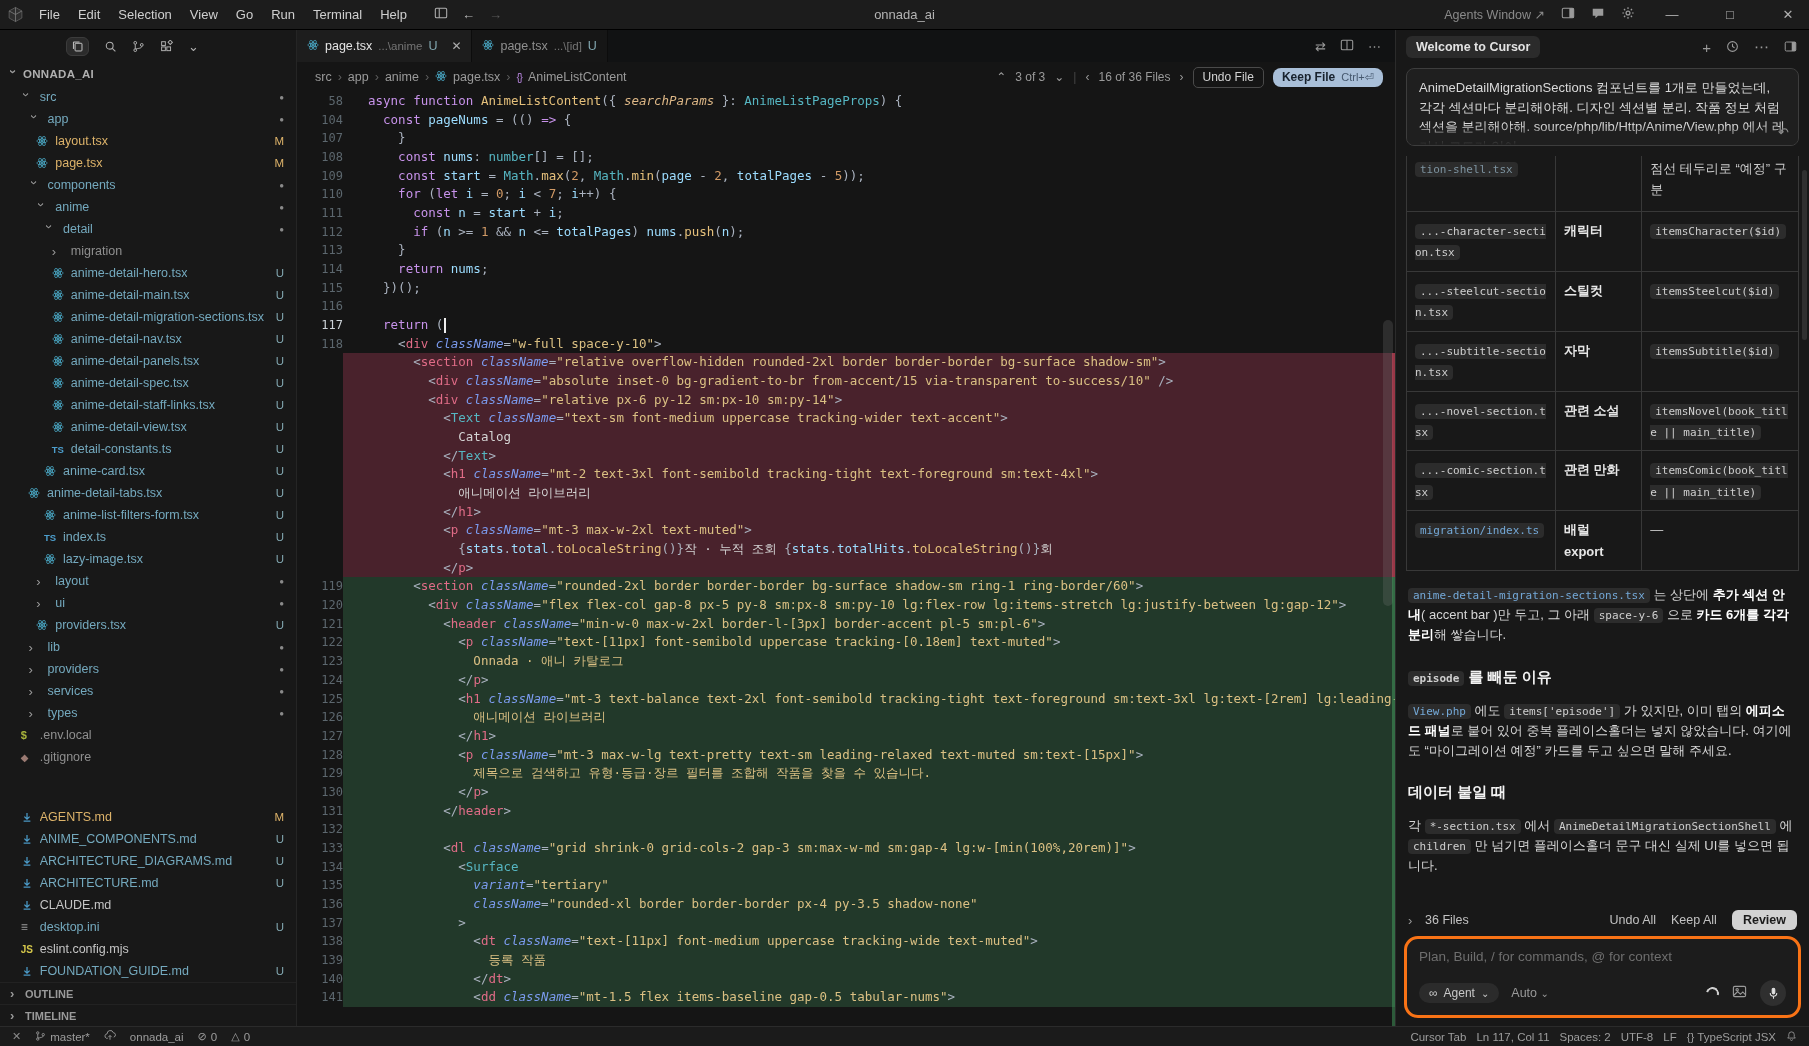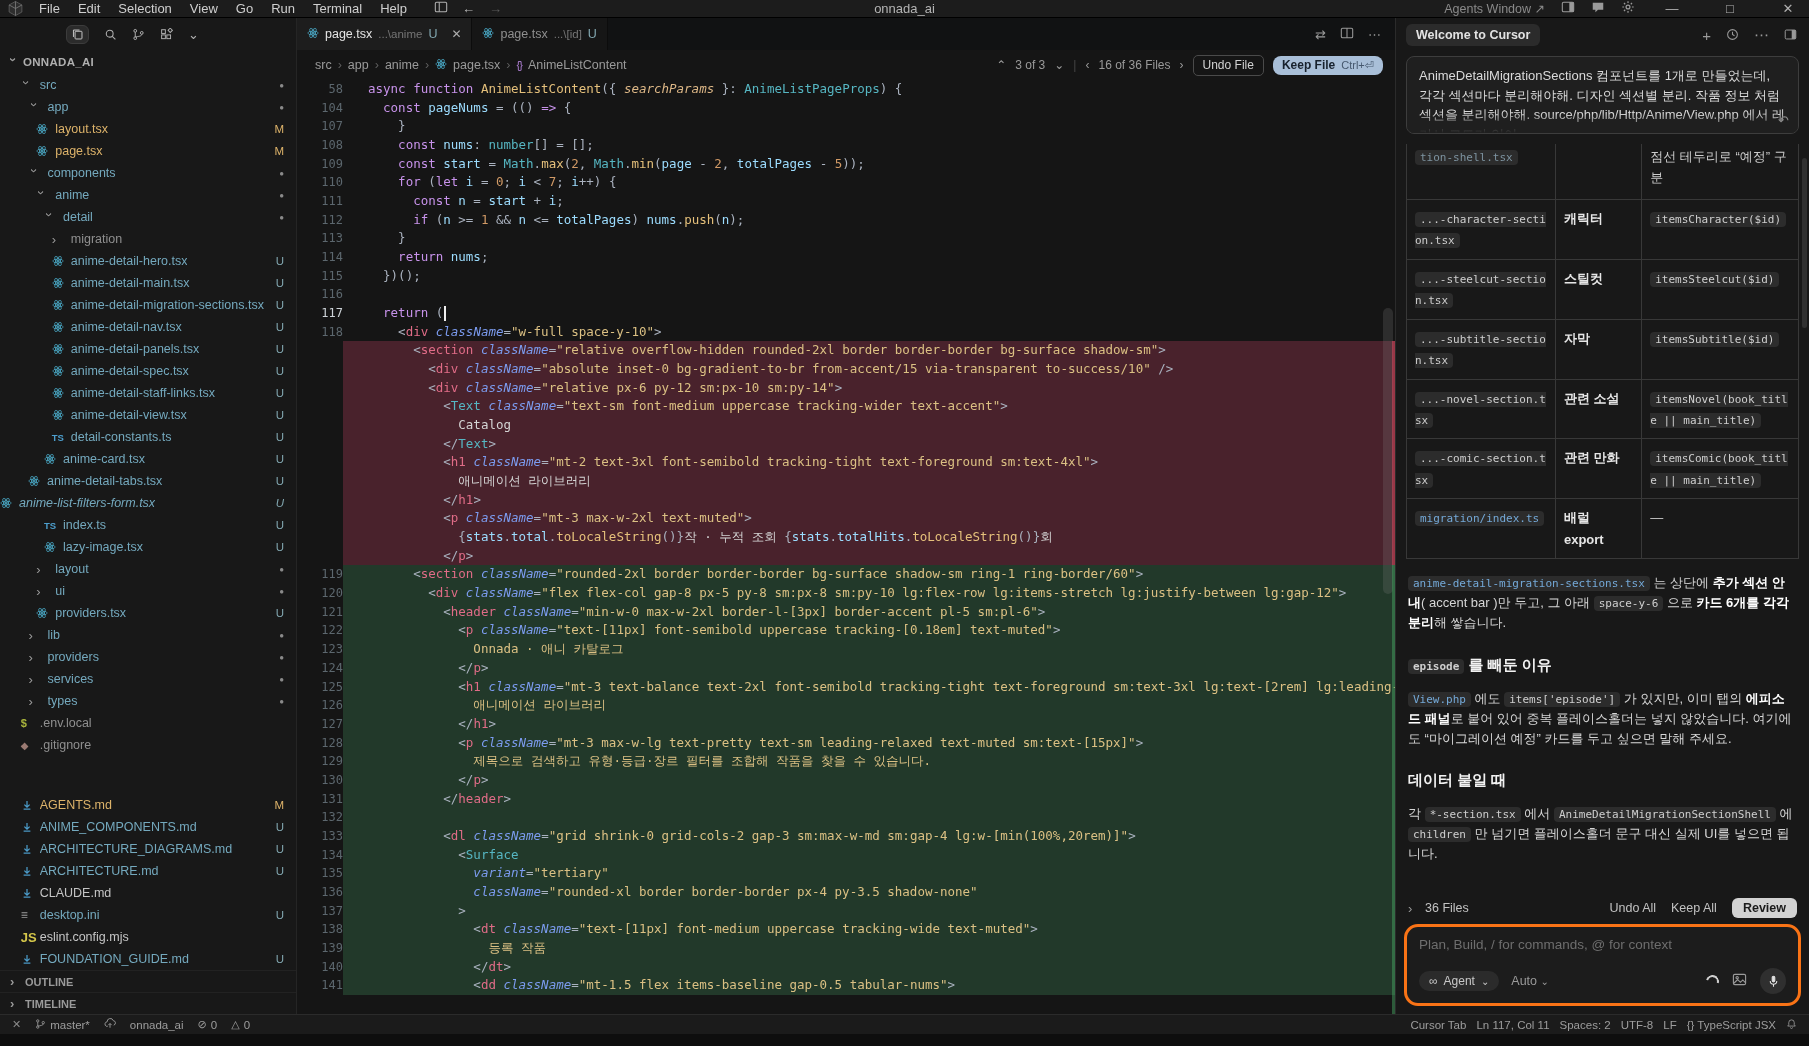--- a/index.html
+++ b/index.html
@@ -1,19 +1,19 @@
 <!DOCTYPE html>
 <html><head>
 <meta charset="utf-8">
 <style>
   html,body{margin:0;padding:0;background:#0e0e0e}
   body{width:1809px;height:1046px;overflow:hidden;font-family:"Liberation Sans",sans-serif;color:#cccccc;position:relative;font-size:13px}
   *{box-sizing:border-box}
   
-  .titlebar{height:18px;background:#1c1c1c;display:flex;align-items:center;position:relative;border-bottom:1px solid #000}
+  .titlebar{height:30px;background:#1c1c1c;display:flex;align-items:center;position:relative;border-bottom:1px solid #000}
   .logo{width:30px;display:flex;justify-content:center}
   .menubar{display:flex;align-items:center}
   .menubar span{padding:0 9px;color:#cfcfcf;font-size:13px;cursor:default}
   .tb-navicons{display:flex;align-items:center;gap:14px;margin-left:18px;color:#bbb}
   .tb-navicons .dim{color:#5a5a5a}
   .tb-title{position:absolute;left:0;right:0;text-align:center;color:#b4b4b4;font-size:13px;pointer-events:none}
   .tb-right{margin-left:auto;display:flex;align-items:center;gap:16px;padding-right:0;z-index:2}
   .agents{color:#8a8a8a;font-size:12.5px}
   .winbtn{width:42px;height:30px;display:flex;align-items:center;justify-content:center;color:#b0b0b0;font-size:13px}
   
@@ -26,21 +26,21 @@
   .explorer-head{height:24px;display:flex;align-items:center;gap:5px;padding-left:8px;color:#b0b0b0;font-weight:700;font-size:11.5px;letter-spacing:.3px}
   .chev{display:inline-block;color:#9a9a9a;font-size:13px;line-height:1;width:10px}
   .chev.open{transform:rotate(90deg)}
   #tree{overflow:hidden}
   .trow{height:22px;display:flex;align-items:center;font-size:12.5px;cursor:default;white-space:nowrap}
   .trow .slot{width:17px;display:flex;align-items:center;justify-content:flex-start;flex:0 0 17px}
   .tname{margin-left:2px;overflow:hidden;text-overflow:clip}
   .c-teal{color:#74a9be}.c-mod{color:#ddb36a}.c-gray{color:#8f8f8f}.c-plain{color:#c5c5c5}
   .badge{margin-left:auto;margin-right:12px;font-size:11.5px;flex:0 0 auto;padding-left:4px}
   .b-u{color:#82a7b0}.b-m{color:#ddb36a}.b-dot{color:#8a8a8a;font-size:8px}
-  .fi-ts{color:#4d9fce;font-weight:700;font-size:9.5px}.fi-js{color:#d4c64a;font-weight:700;font-size:13px}
+  .fi-ts{color:#4d9fce;font-weight:700;font-size:9.5px}.fi-js{color:#d4c64a;font-weight:700;font-size:10px}
   .fi-ini{color:#9a9a9a;font-size:12px}.fi-env{color:#a8b33c;font-size:11px;font-weight:700}.fi-git{color:#9a7a72;font-size:10px}
   .sb-bottom{position:absolute;bottom:0;left:0;right:0;background:#181818}
   .sb-sec{height:22px;display:flex;align-items:center;gap:5px;padding-left:10px;color:#9a9a9a;font-weight:700;font-size:11px;border-top:1px solid #222}
   
   .editor{flex:1;display:flex;flex-direction:column;background:#151515;border-left:1px solid #252525;min-width:0;position:relative}
   .tabstrip{height:32px;background:#111213;display:flex;align-items:stretch}
   .tab{display:flex;align-items:center;gap:6px;padding:0 10px;font-size:12.5px;color:#8f8f8f;background:#161616;border-right:1px solid #0c0c0c;cursor:default}
   .tab.active{background:#1d1d1d;color:#e4e4e4}
   .tab .hint{color:#757575;font-size:11.5px}
   .tab .ubadge{color:#82a7b0}
@@ -401,21 +401,21 @@
                 <ellipse cx="8" cy="8" rx="7" ry="2.6"></ellipse>
                 <ellipse cx="8" cy="8" rx="7" ry="2.6" transform="rotate(60 8 8)"></ellipse>
                 <ellipse cx="8" cy="8" rx="7" ry="2.6" transform="rotate(120 8 8)"></ellipse>
               </g>
               <circle cx="8" cy="8" r="1.3" fill="#4fb8d8"></circle>
             </svg>
           </span>
           <span class="tname c-teal">anime-detail-tabs.tsx</span>
           <span class="badge b-u">U</span>
         </div>
-        <div class="trow" style=" font-style: italic;">
+        <div class="trow" style="padding-left: 44px;">
           <span class="slot">
             <svg width="12" height="12" viewBox="0 0 16 16">
               <g fill="none" stroke="#4fb8d8" stroke-width="0.9">
                 <ellipse cx="8" cy="8" rx="7" ry="2.6"></ellipse>
                 <ellipse cx="8" cy="8" rx="7" ry="2.6" transform="rotate(60 8 8)"></ellipse>
                 <ellipse cx="8" cy="8" rx="7" ry="2.6" transform="rotate(120 8 8)"></ellipse>
               </g>
               <circle cx="8" cy="8" r="1.3" fill="#4fb8d8"></circle>
             </svg>
           </span>

